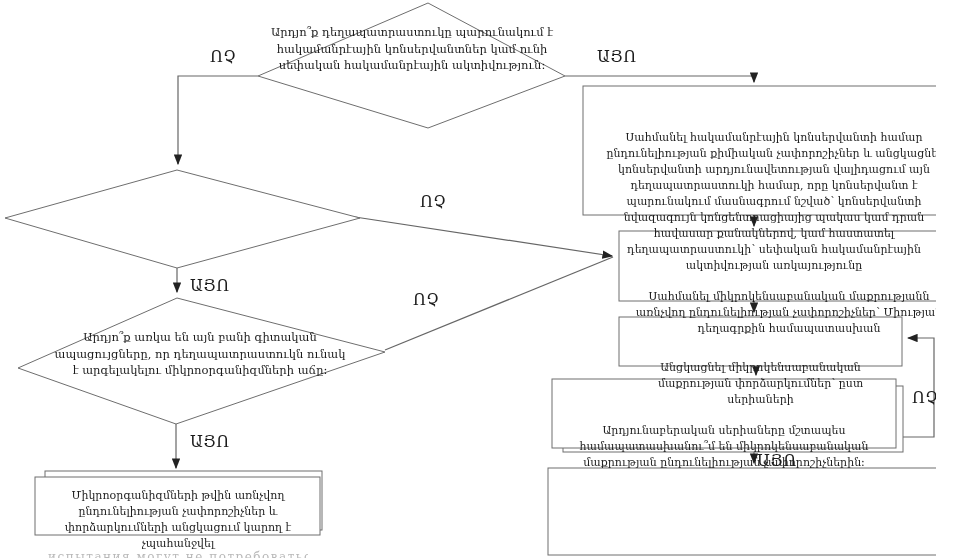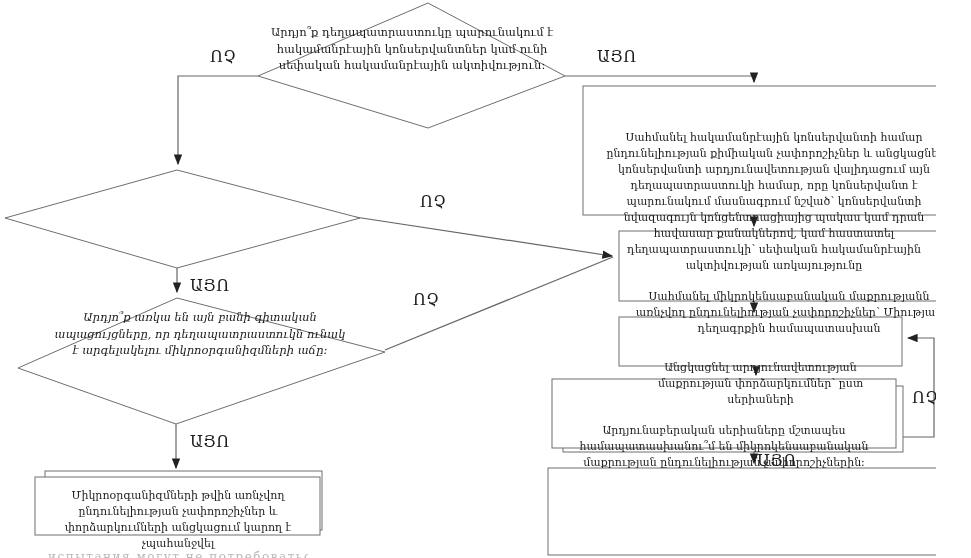--- a/index.html
+++ b/index.html
@@ -70,25 +70,25 @@
     <rect x="619" y="231" width="340" height="70"></rect>
     <rect x="619" y="317" width="283" height="49"></rect>
     <rect x="563" y="386" width="340" height="66"></rect>
     <rect x="552" y="379" width="344" height="69"></rect>
     <rect x="548" y="468" width="420" height="87"></rect>
     <rect x="45" y="471" width="277" height="59"></rect>
     <rect x="35" y="477" width="285" height="58"></rect>
   </svg>
 
   <div class="txt" style="left:262px; top:24px; width:300px;">Արդյո՞ք դեղապատրաստուկը պարունակում է հակամանրէային կոնսերվանտներ կամ ունի սեփական հակամանրէային ակտիվություն:</div>
-  <div class="txt" style="left:50px; top:309px; width:300px;font-style:italic;">Արդյո՞ք առկա են այն բանի գիտական ապացույցները, որ դեղապատրաստուկն ունակ է արգելակելու միկրոօրգանիզմների աճը:</div>
+  <div class="txt" style="left:50px; top:329px; width:300px;">Արդյո՞ք առկա են այն բանի գիտական ապացույցները, որ դեղապատրաստուկն ունակ է արգելակելու միկրոօրգանիզմների աճը:</div>
 
   <div class="txt box-txt" style="left:593px; top:95px; width:362px;">Սահմանել հակամանրէային կոնսերվանտի համար ընդունելիության քիմիական չափորոշիչներ և անցկացնել կոնսերվանտի արդյունավետության վալիդացում այն դեղապատրաստուկի համար, որը կոնսերվանտ է պարունակում մասնագրում նշված՝ կոնսերվանտի նվազագույն կոնցենտրացիայից պակաս կամ դրան հավասար քանակներով, կամ հաստատել դեղապատրաստուկի՝ սեփական հակամանրէային ակտիվության առկայությունը</div>
   <div class="txt box-txt" style="left:631px; top:254px; width:316px;">Սահմանել միկրոկենսաբանական մաքրությանն առնչվող ընդունելիության չափորոշիչներ՝ Միության դեղագրքին համապատասխան</div>
-  <div class="txt box-txt" style="left:629px; top:325px; width:263px;">Անցկացնել արդյունավետության մաքրության փորձարկումներ՝ ըստ սերիաների</div>
+  <div class="txt box-txt" style="left:629px; top:325px; width:263px;">Անցկացնել միկրոկենսաբանական մաքրության փորձարկումներ՝ ըստ սերիաների</div>
   <div class="txt box-txt" style="left:570px; top:388px; width:308px;">Արդյունաբերական սերիաները մշտապես համապատասխանու՞մ են միկրոկենսաբանական մաքրության ընդունելիության չափորոշիչներին:</div>
   <div class="txt box-txt" style="left:48px; top:453px; width:260px;">Միկրոօրգանիզմների թվին առնչվող ընդունելիության չափորոշիչներ և փորձարկումների անցկացում կարող է չպահանջվել</div>
   <div class="txt box-txt faded" style="left:48px; top:514px; width:260px;">испытания могут не потребоваться</div>
 
   <span class="lbl" style="left:210px; top:47px;">ՈՉ</span>
   <span class="lbl" style="left:597px; top:47px;">ԱՅՈ</span>
   <span class="lbl" style="left:420px; top:192px;">ՈՉ</span>
   <span class="lbl" style="left:190px; top:276px;">ԱՅՈ</span>
   <span class="lbl" style="left:413px; top:290px;">ՈՉ</span>
   <span class="lbl" style="left:190px; top:432px;">ԱՅՈ</span>

